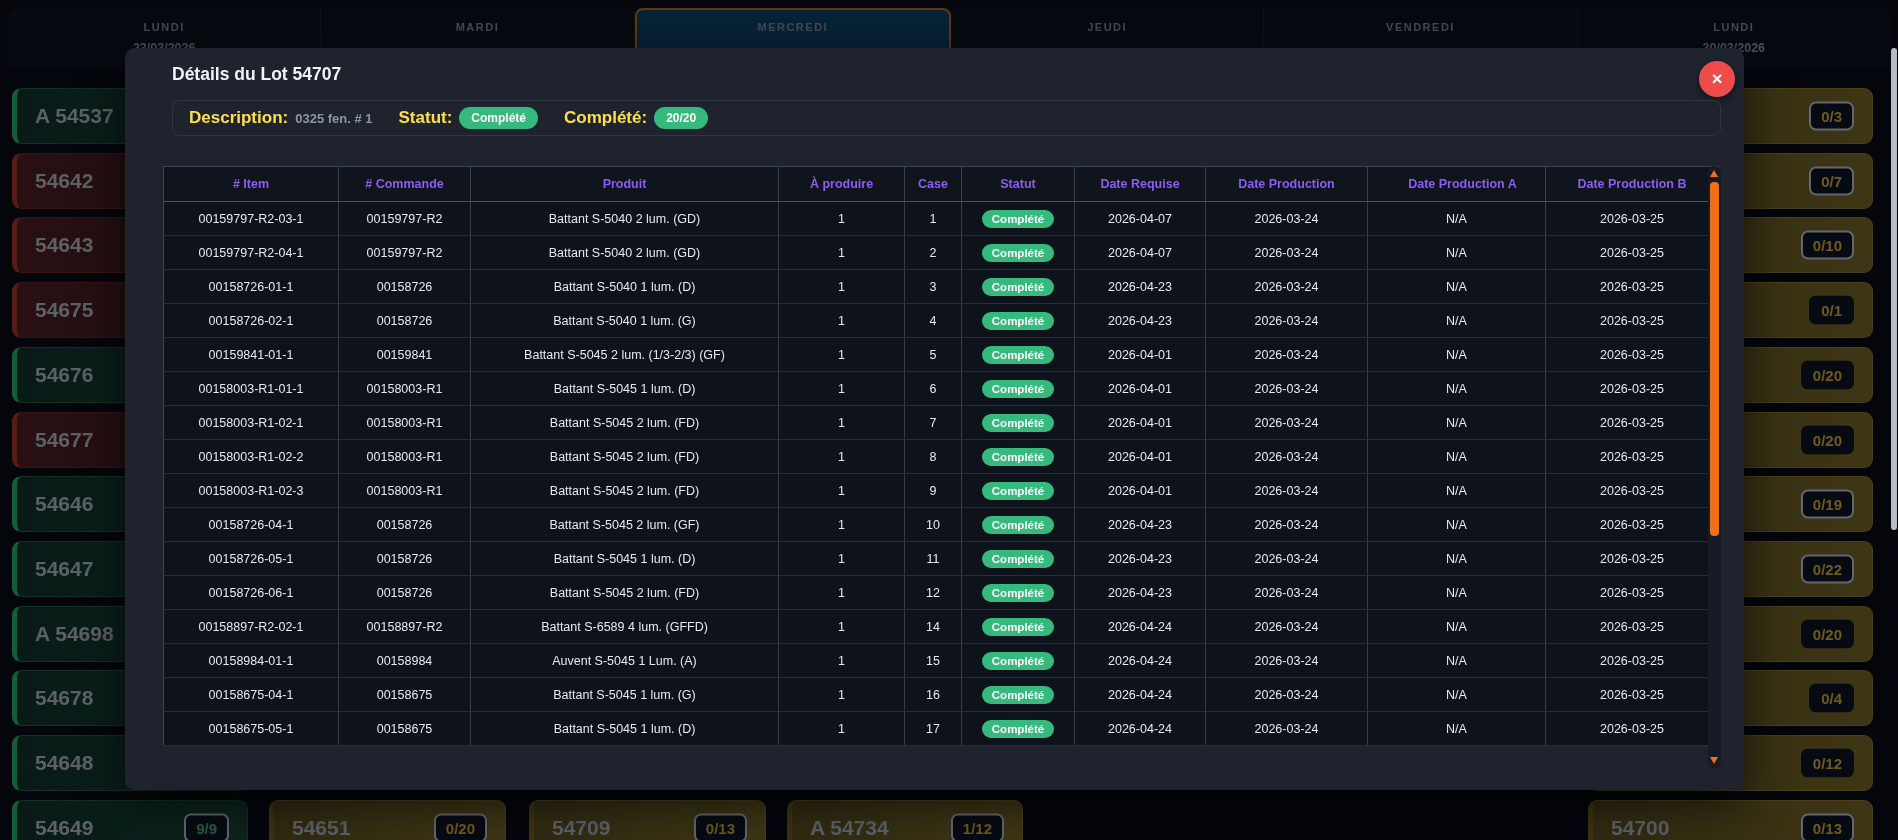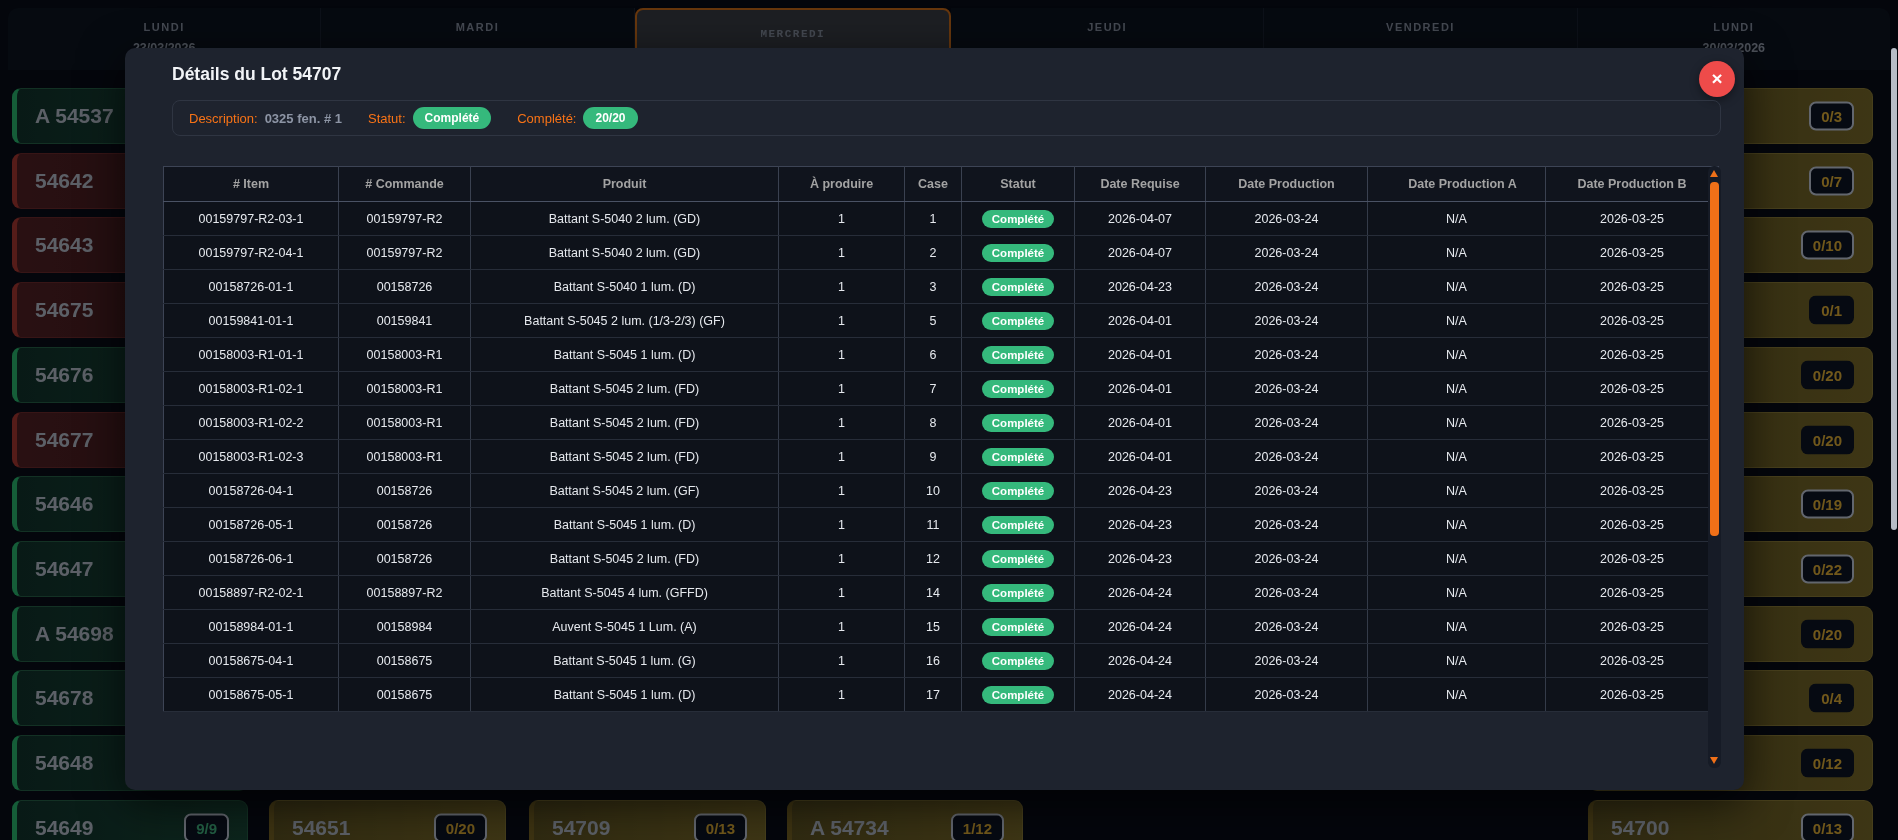--- a/index.html
+++ b/index.html
@@ -5,21 +5,21 @@
   * { margin:0; padding:0; box-sizing:border-box; }
   html,body { width:1898px; height:840px; overflow:hidden; background:#07080c;
     font-family:"Liberation Sans", "DejaVu Sans", sans-serif; }
   .stage { position:relative; width:1898px; height:840px; }
 
   
   .tabs { position:absolute; left:8px; top:8px; width:1882px; height:62px; display:flex; }
   .tab { flex:1; background:#0d1016; border-right:1px solid #1c202a; text-align:center; padding-top:13px; }
   .tab:first-child { border-radius:10px 0 0 0; }
   .tab:last-child { border-right:none; border-radius:0 10px 0 0; }
-  .tab.selected { border:2px solid #e8760f; border-radius:8px; background:#404040; padding-top:18px;font-family:Liberation Mono, monospace; }
+  .tab.selected { border:2px solid #e8760f; border-radius:8px; background:#0c4a6e; padding-top:11px; }
   .tab .day { font-size:11px; font-weight:700; letter-spacing:1.5px; color:#9aa0aa; }
   .tab .date { font-size:12.5px; font-weight:700; color:#aeb4be; margin-top:8px; }
 
   .card { position:absolute; height:56px; border-radius:9px; display:flex; align-items:center; }
   .card .label { font-size:21px; font-weight:700; color:#cfd4da; margin-left:18px; white-space:nowrap; }
   .card .badge { position:absolute; right:18px; top:50%; transform:translateY(-50%);
     background:#0d1119; color:#ffc22e; font-size:15px; font-weight:700;
     padding:4px 10px; border-radius:7px; border:2px solid transparent; }
   .card .badge.bordered { border-color:#dde2ea; }
   .card.green { background:linear-gradient(90deg,#123524,#1b4c30); border:1px solid #2a6a42; border-left:5px solid #2ecc71; }
@@ -32,29 +32,29 @@
 
   
   .modal { position:absolute; left:125px; top:48px; width:1619px; height:742px;
     background:#1e232e; border-radius:10px; box-shadow:0 12px 45px rgba(0,0,0,.65); }
   .modal-title { position:absolute; left:47px; top:16px; font-size:17.5px; font-weight:700; color:#f2f4f7; }
   .close-btn { position:absolute; left:1574px; top:13px; width:36px; height:36px; border-radius:50%;
     background:#ee4b4a; border:none; color:#fff; font-size:19px; font-weight:700; line-height:34px;
     text-align:center; cursor:pointer; box-shadow:0 3px 10px rgba(0,0,0,.4); }
   .infobar { position:absolute; left:47px; top:52px; width:1549px; height:36px;
     border:1px solid #2f3542; border-radius:8px; display:flex; align-items:center; padding-left:16px; }
-  .infobar .lbl { font-size:13px; font-weight:400; color:#f97316; margin-right:7px; }
+  .infobar .lbl { font-size:17px; font-weight:700; color:#fde047; margin-right:7px; }
   .infobar .val { font-size:13px; font-weight:600; color:#8d95a5; }
   .gap24 { width:26px; }
   .pill { background:#35b97c; color:#fff; font-size:12px; font-weight:700; border-radius:999px; padding:4px 12px; }
 
   .table-wrap { position:absolute; left:38px; top:118px; width:1559px; height:602px; overflow:hidden; }
   table { border-collapse:collapse; table-layout:fixed; width:1542px; background:#0e121a;
     border:1px solid #3d4455; }
-  th { height:35px; background:#10141d; color:#a3a3a3; font-size:12.5px; font-weight:700;
+  th { height:35px; background:#10141d; color:#8b5cf6; font-size:12.5px; font-weight:700;
     border-right:1px solid #3a4150; border-bottom:1px solid #4a5264; text-align:center; }
   td { height:34px; color:#e6e9ee; font-size:12.5px; font-weight:400; text-align:center;
     border-right:1px solid #343b49; border-bottom:1px solid #272d39; white-space:nowrap; overflow:hidden; }
   th:last-child, td:last-child { border-right:none; }
   .row-pill { background:#35b97c; color:#fff; font-size:11.5px; font-weight:700; border-radius:999px; padding:3px 10px; display:inline-block; }
 
   
   .tscroll { position:absolute; left:1545px; top:0; width:13px; height:602px; background:#161b26; border-radius:6px; }
   .tscroll .thumb { position:absolute; left:2px; top:16px; width:9px; height:354px; background:#f07018; border-radius:4px; }
   .arrow-up { position:absolute; left:2px; top:4px; width:0; height:0;
@@ -260,20 +260,32 @@
               <td>Battant S-5040 1 lum. (D)</td>
               <td>1</td>
               <td>3</td>
               <td><span class="row-pill">Complété</span></td>
               <td>2026-04-23</td>
               <td>2026-03-24</td>
               <td>N/A</td>
               <td>2026-03-25</td>
             </tr>
             <tr>
+              <td>00158726-02-1</td>
+              <td>00158726</td>
+              <td>Battant S-5040 1 lum. (G)</td>
+              <td>1</td>
+              <td>4</td>
+              <td><span class="row-pill">Complété</span></td>
+              <td>2026-04-23</td>
+              <td>2026-03-24</td>
+              <td>N/A</td>
+              <td>2026-03-25</td>
+            </tr>
+            <tr>
               <td>00159841-01-1</td>
               <td>00159841</td>
               <td>Battant S-5045 2 lum. (1/3-2/3) (GF)</td>
               <td>1</td>
               <td>5</td>
               <td><span class="row-pill">Complété</span></td>
               <td>2026-04-01</td>
               <td>2026-03-24</td>
               <td>N/A</td>
               <td>2026-03-25</td>
@@ -358,21 +370,21 @@
               <td>12</td>
               <td><span class="row-pill">Complété</span></td>
               <td>2026-04-23</td>
               <td>2026-03-24</td>
               <td>N/A</td>
               <td>2026-03-25</td>
             </tr>
             <tr>
               <td>00158897-R2-02-1</td>
               <td>00158897-R2</td>
-              <td>Battant S-5045 4 lum. (GFFD)</td>
+              <td>Battant S-6589 4 lum. (GFFD)</td>
               <td>1</td>
               <td>14</td>
               <td><span class="row-pill">Complété</span></td>
               <td>2026-04-24</td>
               <td>2026-03-24</td>
               <td>N/A</td>
               <td>2026-03-25</td>
             </tr>
             <tr>
               <td>00158984-01-1</td>

